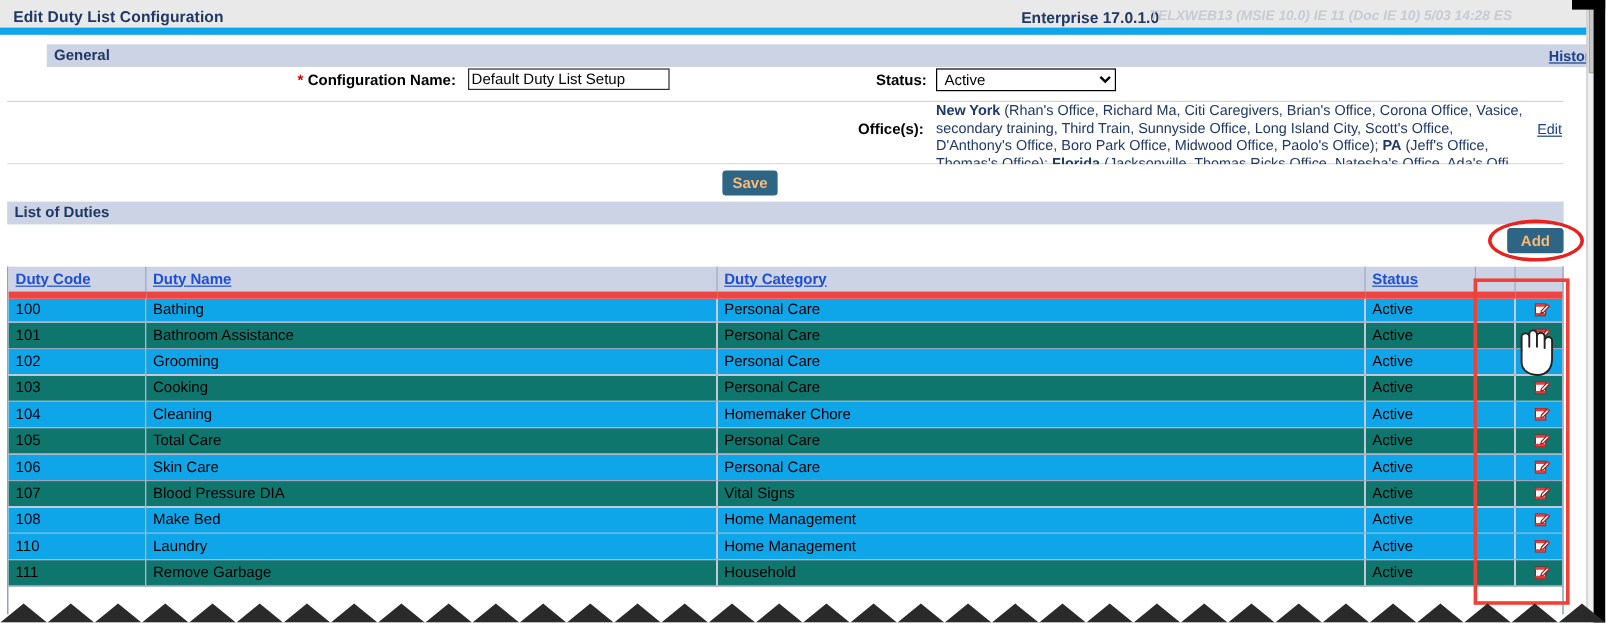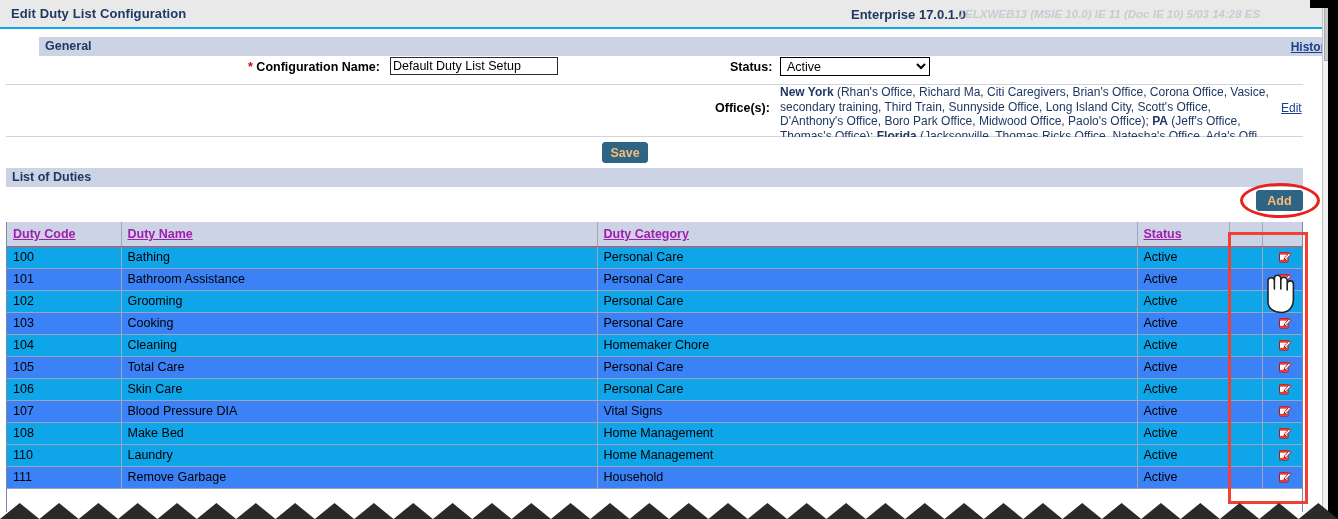--- a/index.html
+++ b/index.html
@@ -15,21 +15,21 @@
     width: 1338px; height: 519px;
     overflow: hidden;
     background: #ffffff;
   }
 
   
   .app-header {
     position: absolute; left: 0; top: 0;
     width: 1330px; height: 29px;
     background: #e9e9ea;
-    border-bottom: 2px solid #0ea5e9;
+    border-bottom: 6px solid #0ea5e9;
   }
   .app-title {
     position: absolute; left: 11px; top: 6px;
     font-size: 13px; font-weight: bold; color: #1f3864;
     letter-spacing: .1px;
   }
   .ent-ver {
     position: absolute; left: 851px; top: 7px;
     font-size: 13px; font-weight: bold; color: #1f3864;
     white-space: nowrap;
@@ -169,41 +169,41 @@
     table-layout: fixed;
     font-size: 12.5px;
   }
   table.duties thead th {
     background: #ccd3e4;
     height: 24px;
     text-align: left;
     padding: 0 0 0 6px;
     font-size: 12.5px;
     font-weight: bold;
-    color: #a21caf;
-    border-bottom: 1px solid #ef4444;
+    color: #1d4ed8;
+    border-bottom: 6px solid #ef4444;
     border-right: 1px solid #9aa6bd;
     vertical-align: middle;
   }
   table.duties thead th span.hdr {
     text-decoration: underline; cursor: pointer;
   }
   table.duties thead th.no-border { border-right: 1px solid #9aa6bd; }
   table.duties tbody td {
     height: 22px;
     padding: 0 0 0 6px;
     color: #000;
     border-bottom: 1px solid #9aa6bd;
     border-right: 1px solid #9aa6bd;
     vertical-align: middle;
     white-space: nowrap;
     overflow: hidden;
   }
   table.duties tbody tr.odd  td { background: #0ea5e9; }
-  table.duties tbody tr.even td { background: #3b82f6; }
+  table.duties tbody tr.even td { background: #0f766e; }
   td.c-icon { text-align: center; padding: 0; }
 
   
   .edit-icon { display: inline-block; width: 16px; height: 16px; vertical-align: middle; cursor: pointer; }
 
   
   .annot-rect {
     position: absolute; left: 1228px; top: 232px;
     width: 80px; height: 272px;
     border: 3px solid #ef4136;

